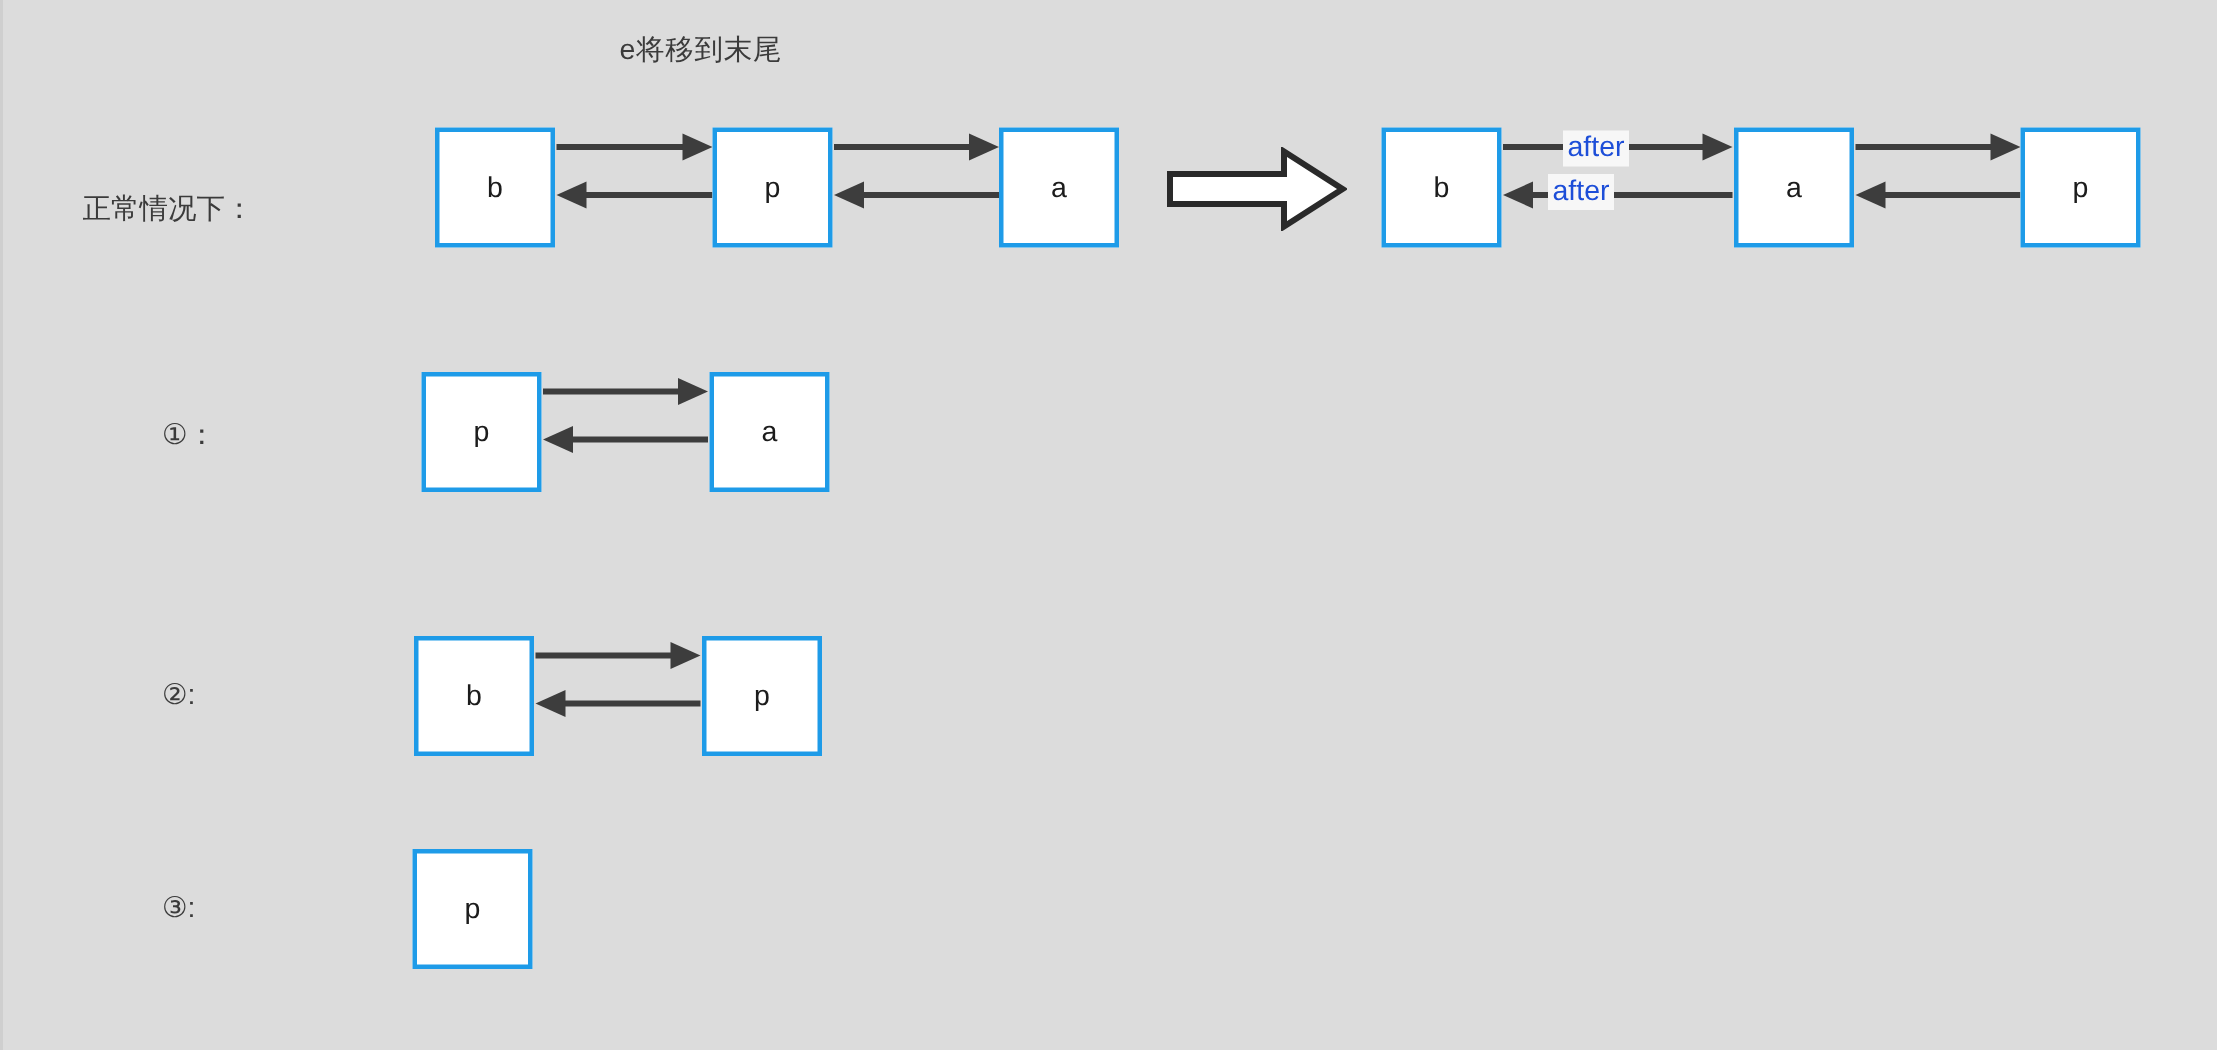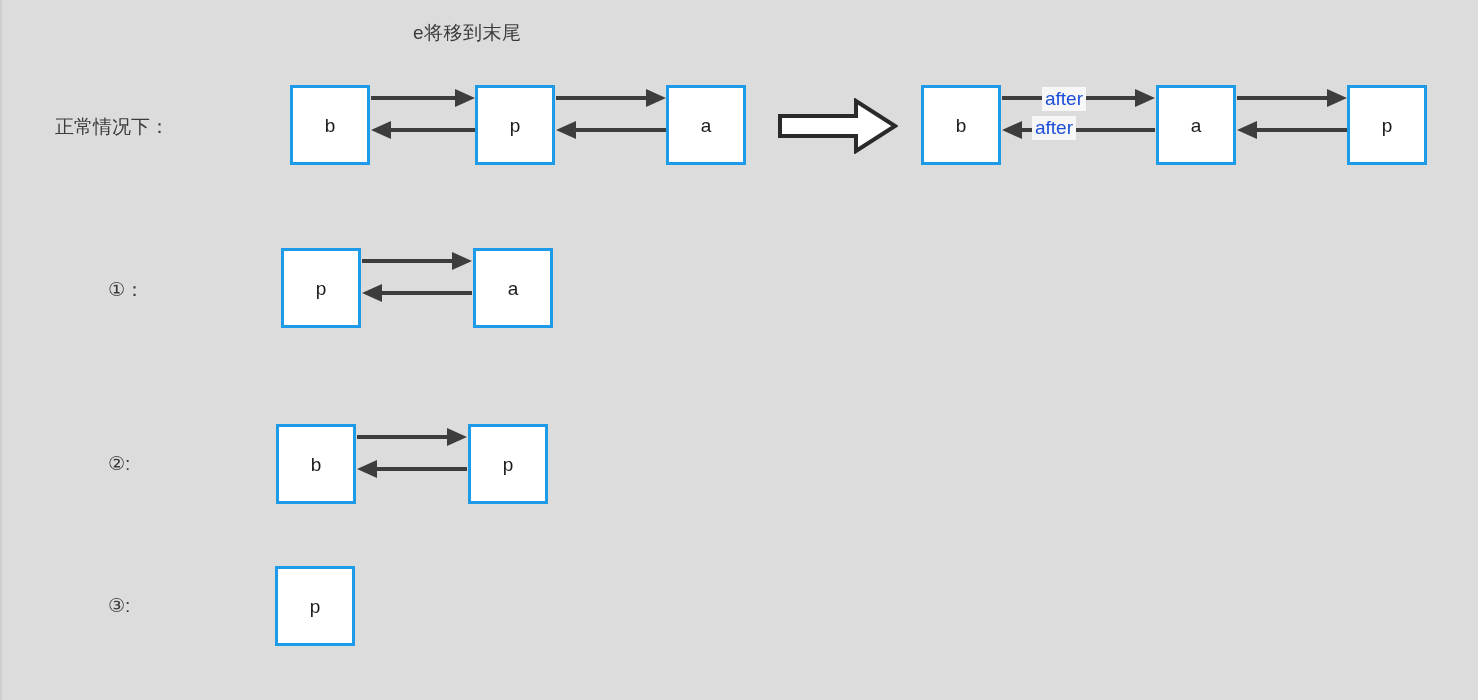--- a/index.html
+++ b/index.html
@@ -97,21 +97,21 @@
 </style>
 </head>
 <body>
 
 <div id="canvas">
 
   <div class="edge-line"></div>
 
   <div class="title-text" style="left:413px; top:20px;">e将移到末尾</div>
 
-  <div class="row-label" style="left:55px; top:114px;">正常情况下：</div>
+  <div class="row-label" style="left:55px; top:126px;">正常情况下：</div>
 
   <div class="node" style="left:290px; top:85px; width:80px; height:80px;">b</div>
 
   <div class="arrow right" style="left:371px; top:96px; width:104px;">
     <div class="shaft" style="left:0; width:90px;"></div>
     <div class="head"></div>
   </div>
   <div class="arrow left" style="left:371px; top:128px; width:104px;">
     <div class="shaft" style="left:14px; width:90px;"></div>
     <div class="head"></div>

